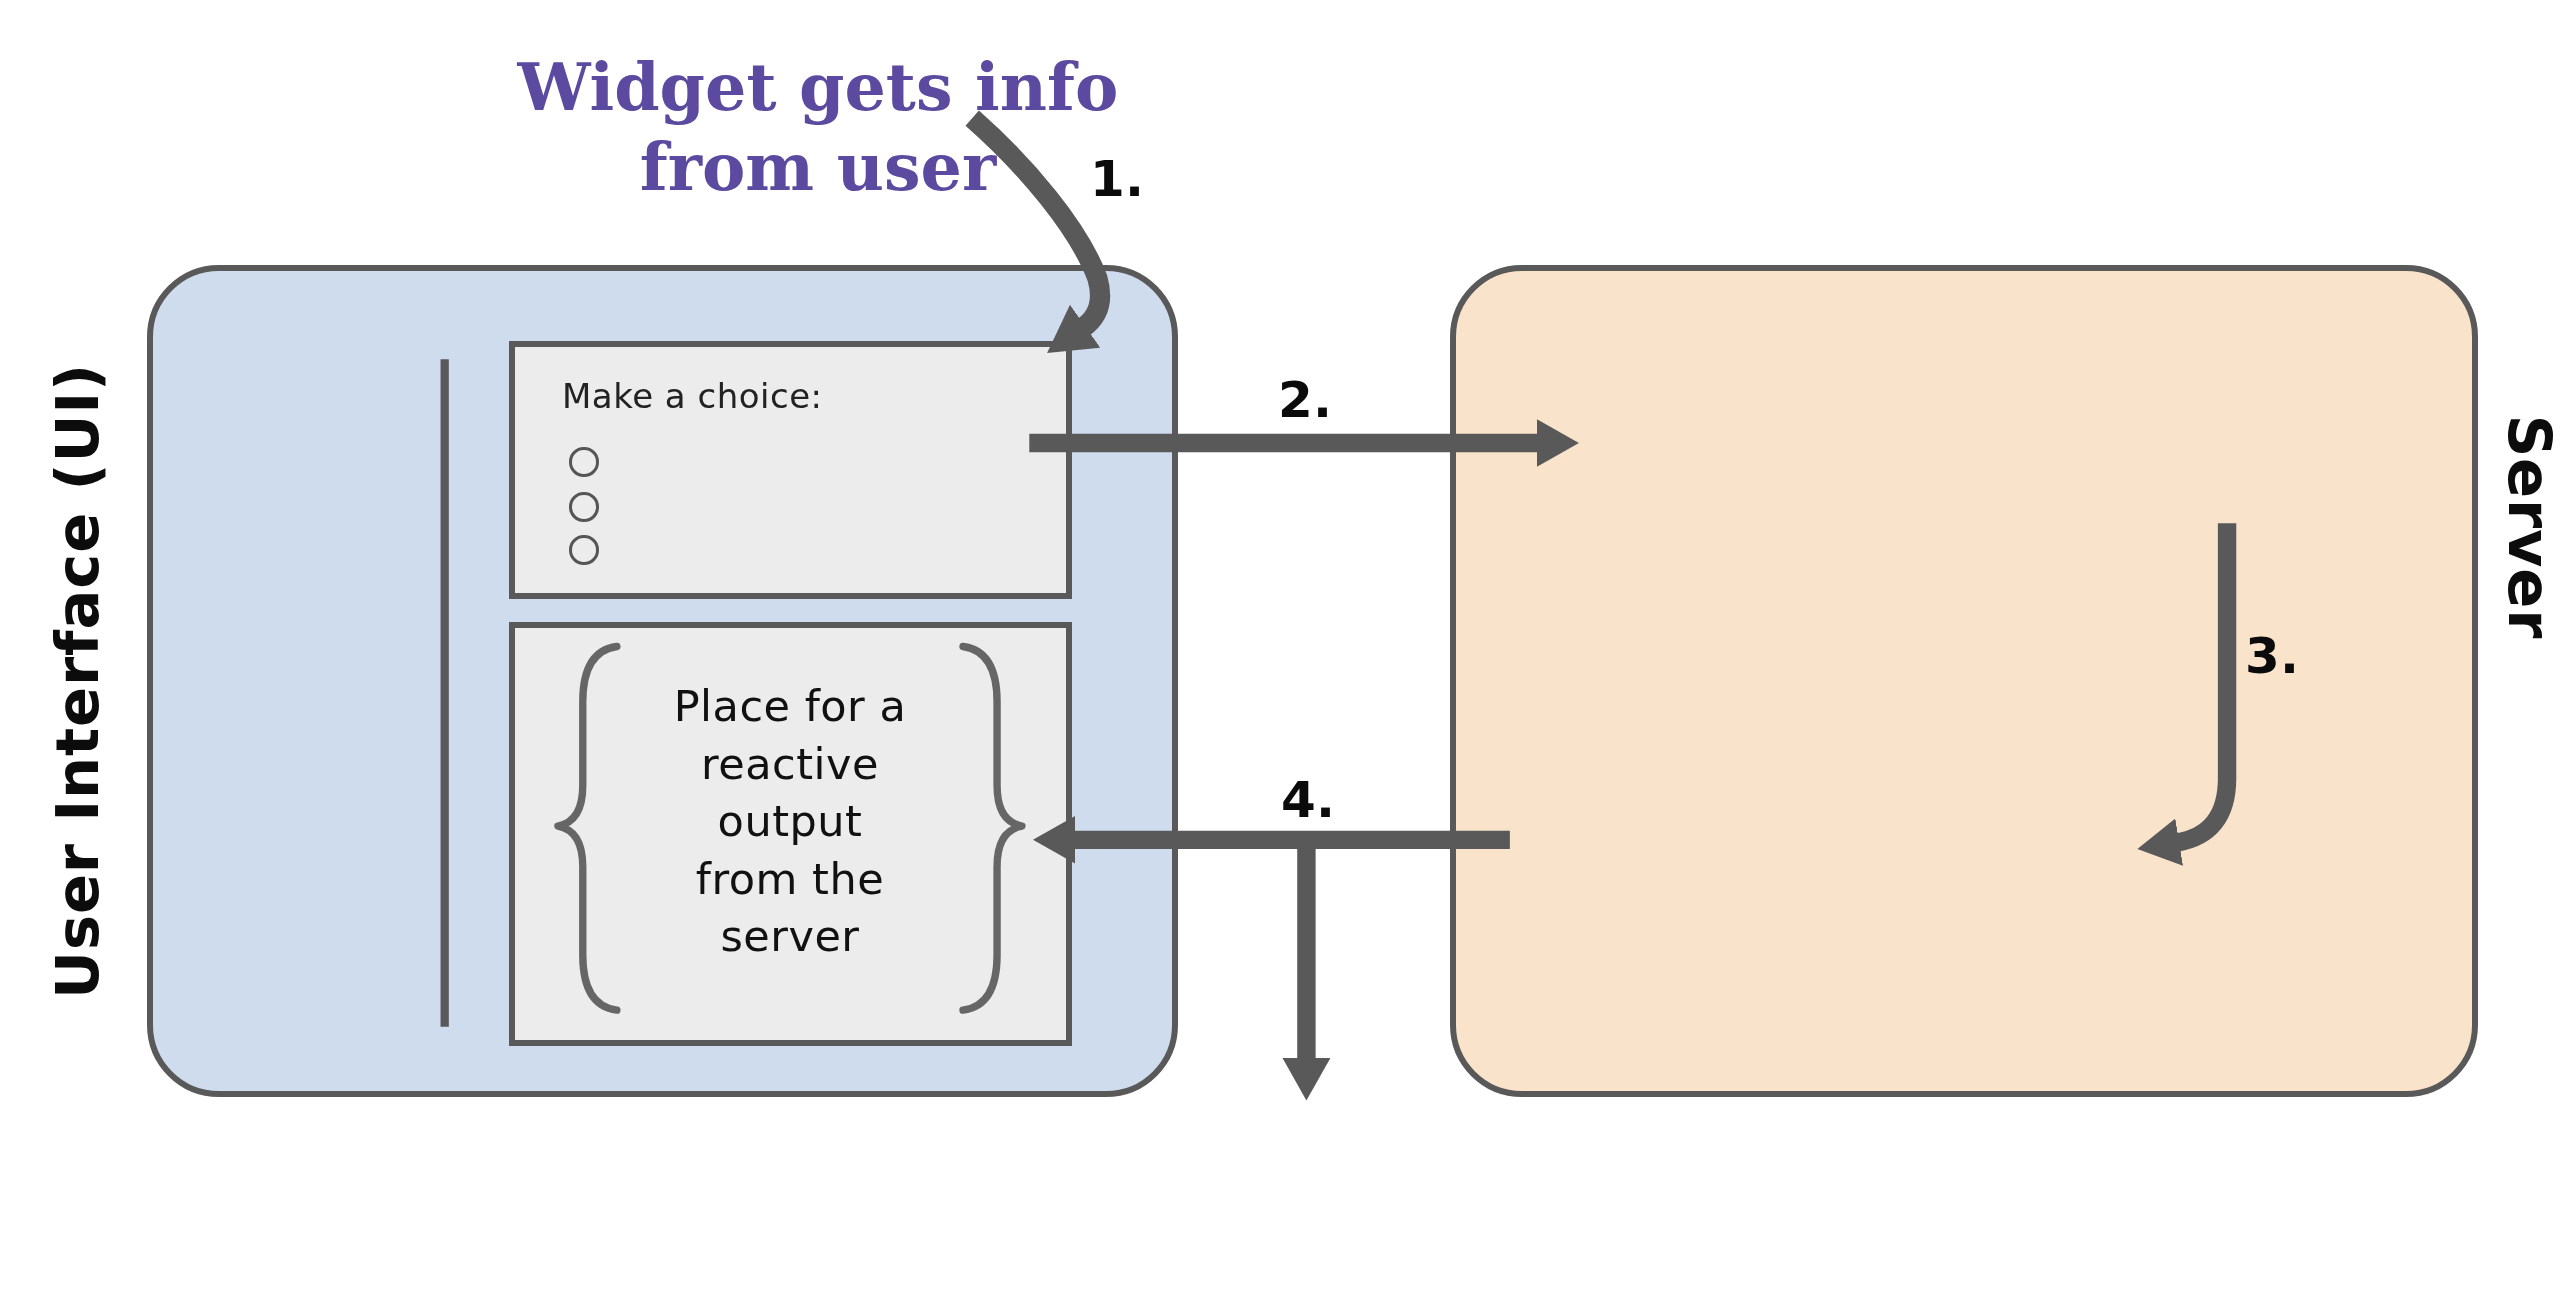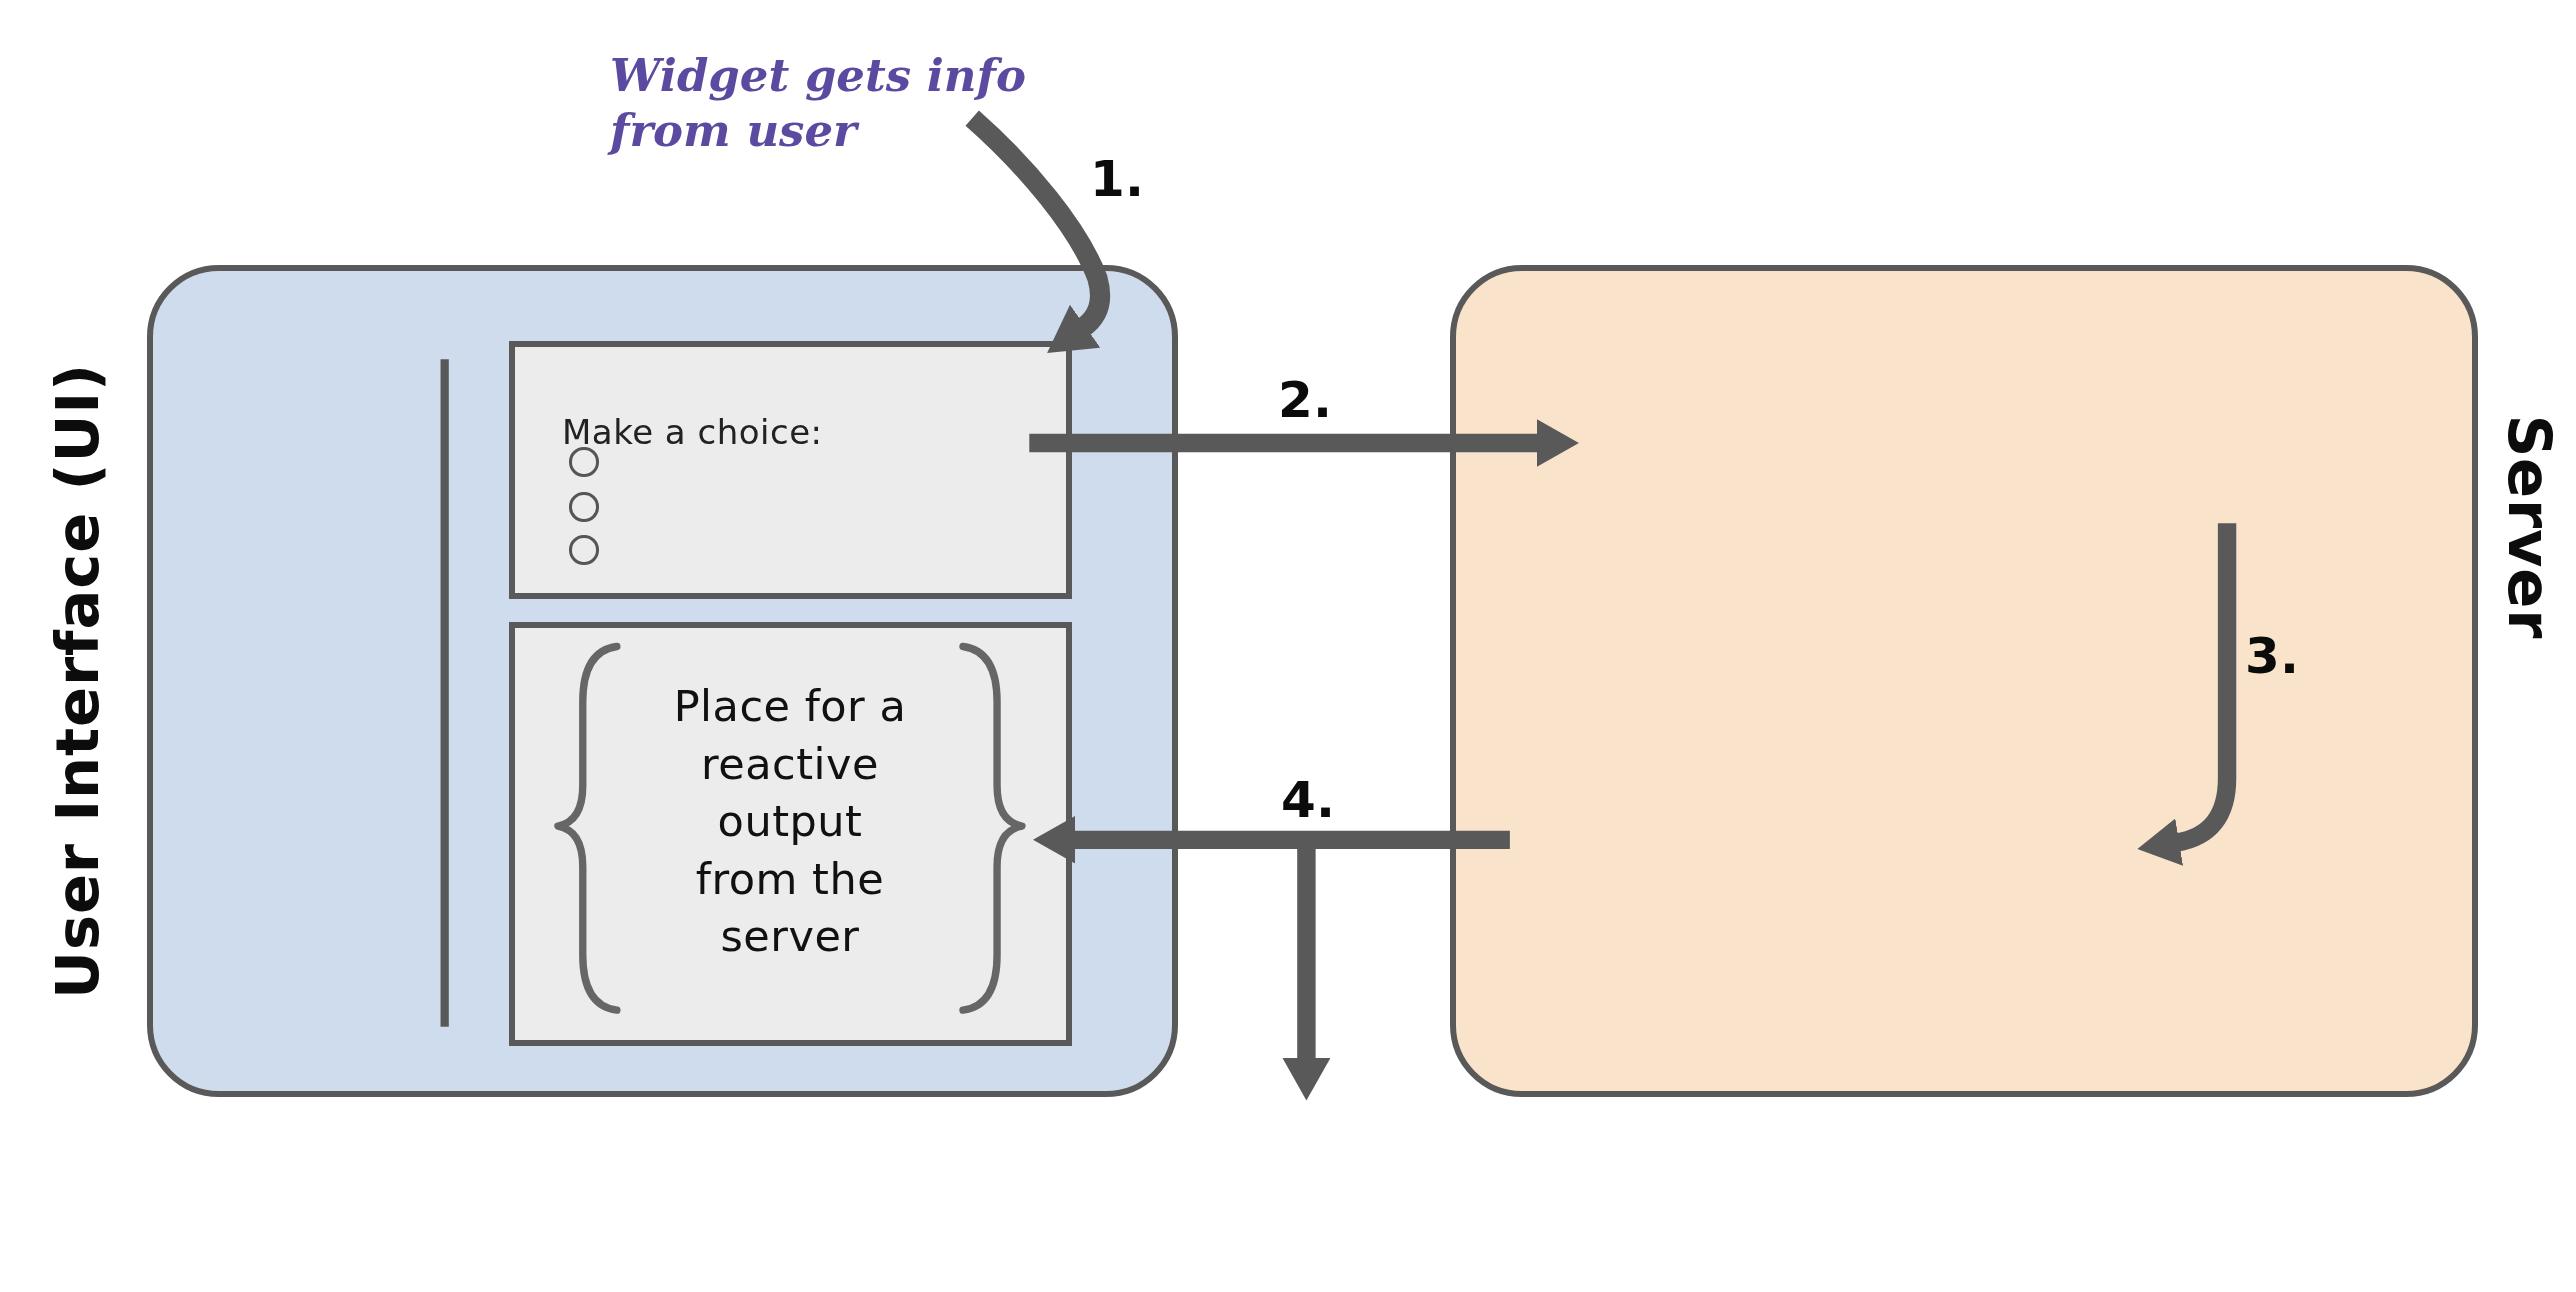--- a/index.html
+++ b/index.html
@@ -17,41 +17,41 @@
   .output-box{left:509px;top:622px;width:563px;height:424px;}
   
   .side-label{
     position:absolute;white-space:nowrap;font-weight:bold;font-size:59px;color:#0c0c0c;
     letter-spacing:0.9px;z-index:6;
   }
   .ui-label{left:77px;top:681px;transform:translate(-50%,-50%) rotate(-90deg);}
   .server-label{left:2529px;top:527px;transform:translate(-50%,-50%) rotate(90deg);}
   
   .purple-note{
-    position:absolute;transform:translateX(-50%);white-space:pre-line;
+    position:absolute;transform:translateX(-50%);text-align:center;white-space:pre-line;
     color:var(--purple);font-family:"DejaVu Serif","Liberation Serif",serif;
-    font-style:italic;font-weight:bold;font-size:45px;line-height:1.23;z-index:6;
+    font-weight:bold;font-size:65px;line-height:1.23;z-index:6;
   }
   .note-widget-info{left:818px;top:48px;}
   .note-update-df{left:1940px;top:398px;}
   .note-create-outputs{left:1843px;top:751px;}
   .note-render-output{left:1333px;top:1120px;}
   
   .step-num{
     position:absolute;transform:translate(-50%,-50%);color:#0b0b0b;
     font-weight:bold;font-size:50px;z-index:6;
   }
   .step-1{left:1117px;top:179px;}
   .step-2{left:1305px;top:400px;}
   .step-3{left:2272px;top:656px;}
   .step-4{left:1308px;top:800px;}
   
   .widget-prompt{
     position:absolute;left:562px;top:376px;font-size:34px;color:#222;z-index:3;
-    font-family:"DejaVu Sans","Liberation Sans",sans-serif;letter-spacing:0.5px;margin-top:36px;
+    font-family:"DejaVu Sans","Liberation Sans",sans-serif;letter-spacing:0.5px;
   }
   .radio{
     position:absolute;width:29.5px;height:29.5px;border:3.2px solid #555;border-radius:50%;
     box-sizing:border-box;background:transparent;z-index:3;
   }
   .radio-1{left:569px;top:447px;} .radio-2{left:569px;top:492px;} .radio-3{left:569px;top:535px;}
   
   .output-text{
     position:absolute;left:790px;top:678px;transform:translateX(-50%);text-align:center;
     white-space:pre-line;font-size:43px;line-height:1.34;color:#111;z-index:3;

